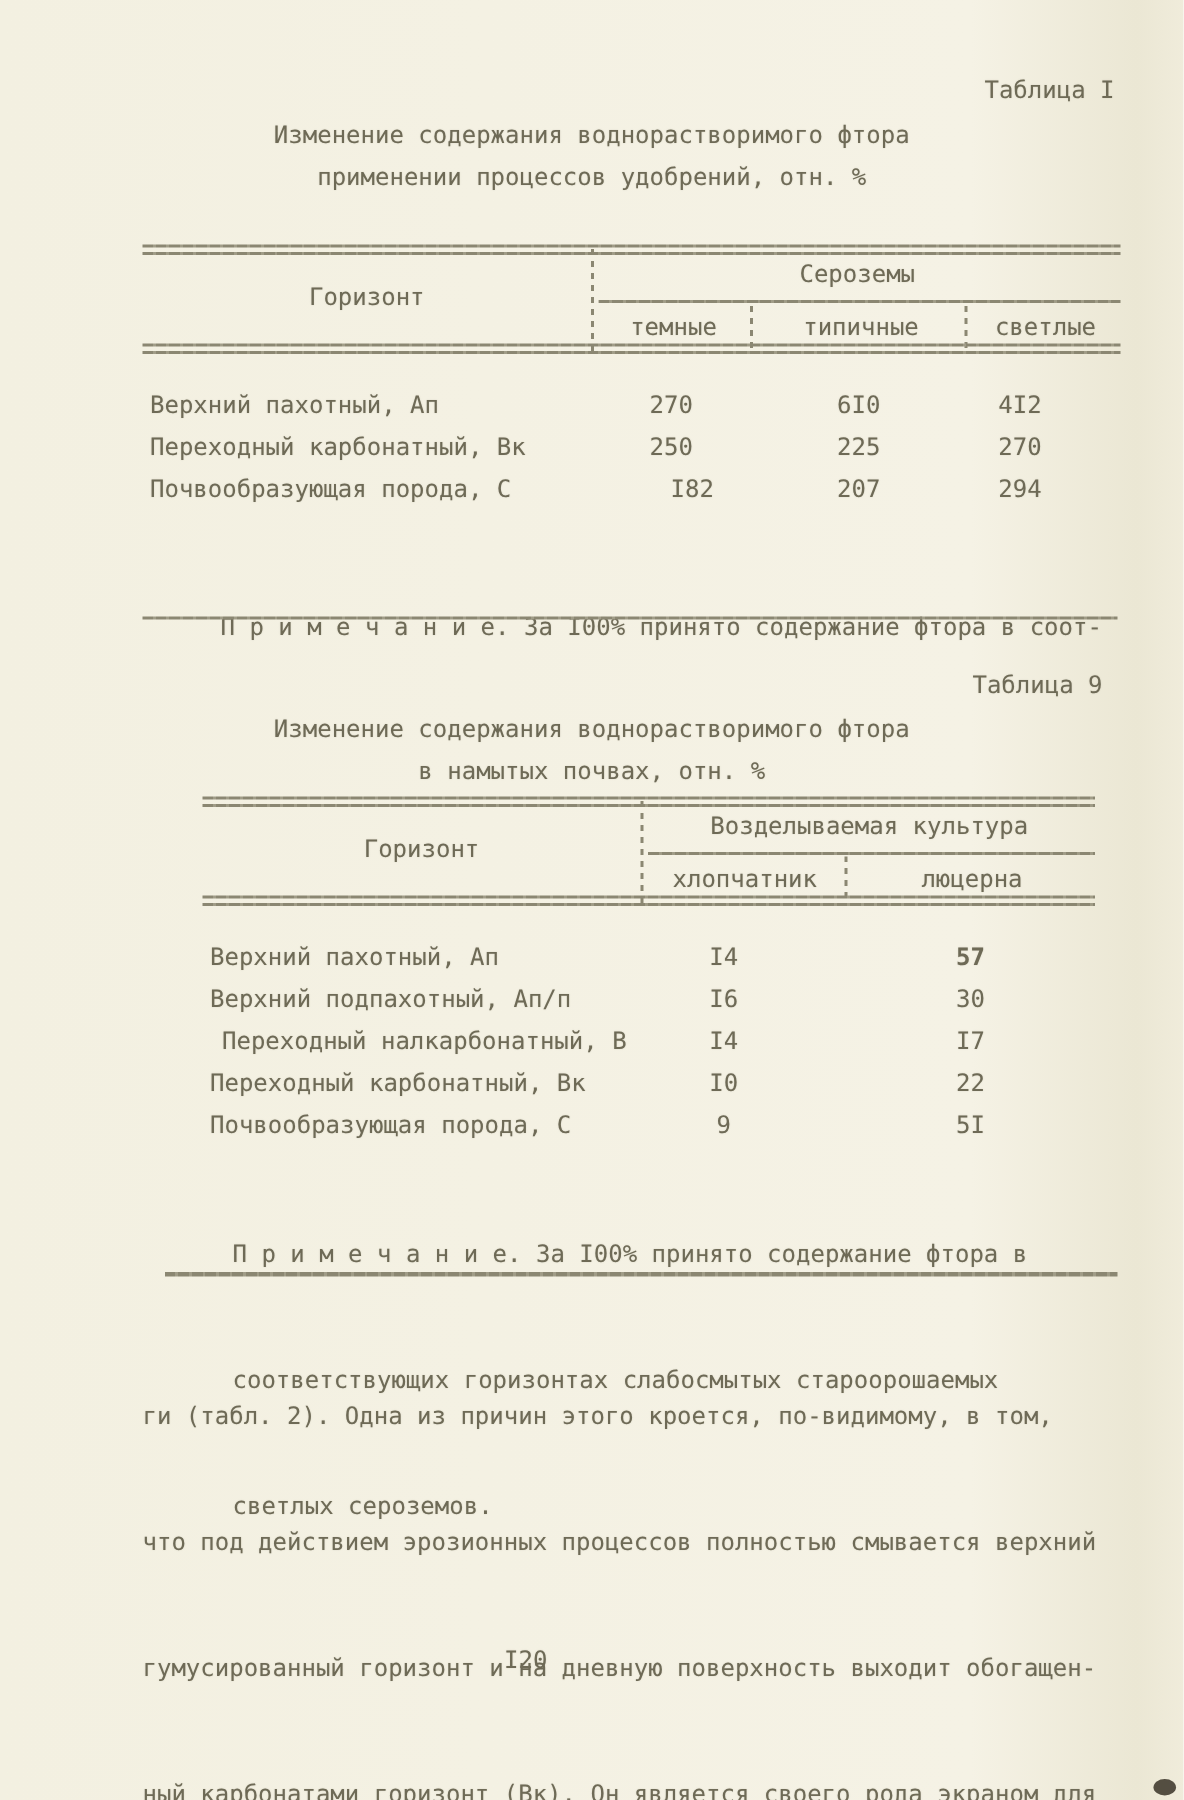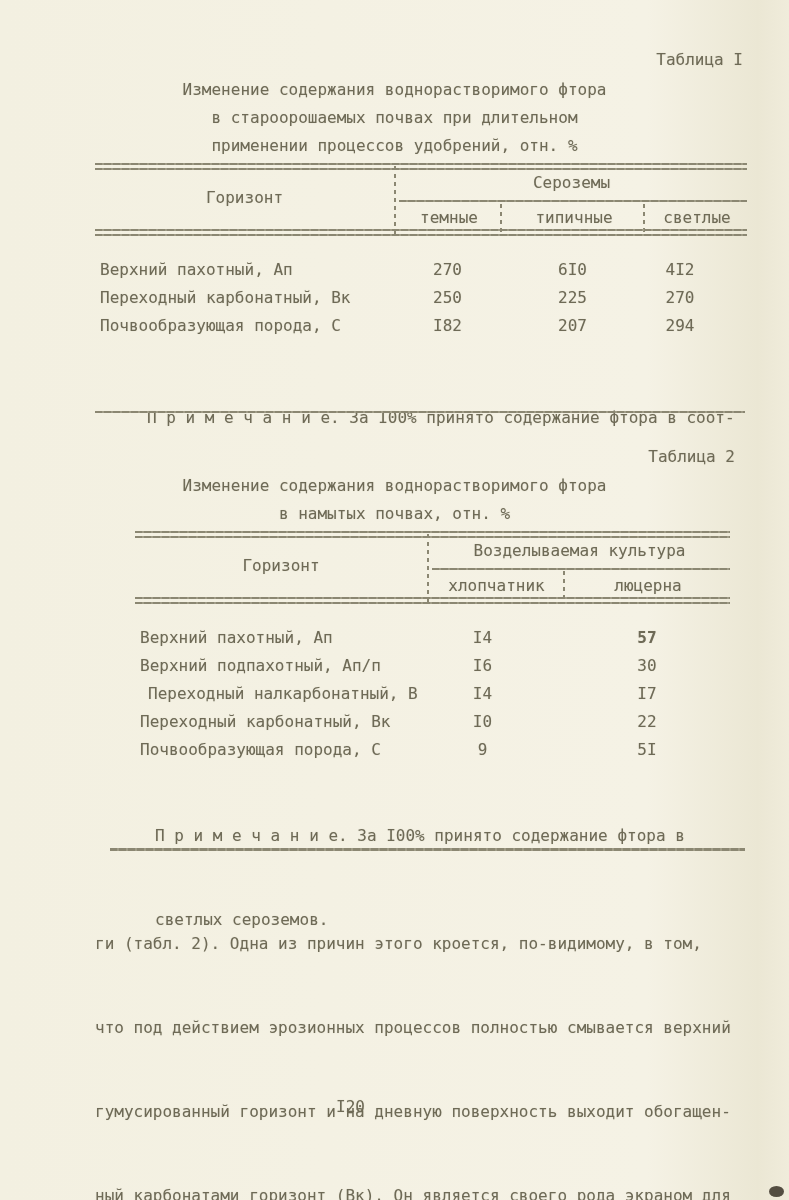--- a/index.html
+++ b/index.html
@@ -23,21 +23,20 @@
   .corner-spot{position:absolute;right:5px;bottom:3px;width:15px;height:11px;
     background:#383327;border-radius:50%;opacity:.85;}
 </style>
 </head>
 <body>
 
 <div class="abs right" style="top:50px;left:540px;width:203px;">Таблица I</div>
 
 <div class="abs center" style="top:76px;left:0;width:789px;line-height:28px;">
   <div>Изменение содержания воднорастворимого фтора</div>
-  <div>в староорошаемых почвах при длительном</div>
   <div>применении процессов удобрений, отн. %</div>
 </div>
 
 <div class="hrule" style="top:163px;left:95px;width:652px;"></div>
 <div class="hrule" style="top:168px;left:95px;width:652px;"></div>
 
 <div class="vdash" style="left:394px;top:166px;height:69px;"></div>
 <div class="vdash" style="left:500px;top:204px;height:31px;"></div>
 <div class="vdash" style="left:643px;top:204px;height:31px;"></div>
 
@@ -59,32 +58,32 @@
   <div class="line center" style="top:258px;left:625px;width:110px;">4I2</div>
 </div>
 <div>
   <div class="line" style="top:286px;left:100px;">Переходный карбонатный, Вк</div>
   <div class="line center" style="top:286px;left:395px;width:105px;">250</div>
   <div class="line center" style="top:286px;left:505px;width:135px;">225</div>
   <div class="line center" style="top:286px;left:625px;width:110px;">270</div>
 </div>
 <div>
   <div class="line" style="top:314px;left:100px;">Почвообразующая порода, С</div>
-  <div class="line center" style="top:314px;left:395px;width:105px;">I82</div>
+  <div class="line center" style="top:314px;left:409px;width:105px;">I82</div>
   <div class="line center" style="top:314px;left:505px;width:135px;">207</div>
   <div class="line center" style="top:314px;left:625px;width:110px;">294</div>
 </div>
 
 <div class="abs note" style="top:348px;left:105px;width:655px;">
   <div style="text-indent:42px;">П р и м е ч а н и е. За I00% принято содержание фтора в соот-</div>
 </div>
 
 <div class="hrule" style="top:411px;left:95px;width:650px;"></div>
 
-<div class="abs right" style="top:447px;left:530px;width:205px;">Таблица 2</div>
+<div class="abs right" style="top:447px;left:530px;width:205px;">Таблица 9</div>
 
 <div class="abs center" style="top:472px;left:0;width:789px;line-height:28px;">
   <div>Изменение содержания воднорастворимого фтора</div>
   <div>в намытых почвах, отн. %</div>
 </div>
 
 <div class="hrule" style="top:531px;left:135px;width:595px;"></div>
 <div class="hrule" style="top:536px;left:135px;width:595px;"></div>
 
 <div class="vdash" style="left:427px;top:534px;height:69px;"></div>
@@ -121,20 +120,21 @@
   <div class="line center" style="top:710px;left:592px;width:110px;">22</div>
 </div>
 <div>
   <div class="line" style="top:738px;left:140px;">Почвообразующая порода, С</div>
   <div class="line center" style="top:738px;left:430px;width:105px;">9</div>
   <div class="line center" style="top:738px;left:592px;width:110px;">5I</div>
 </div>
 
 <div class="abs note" style="top:766px;left:155px;width:600px;">
   <div>П р и м е ч а н и е. За I00% принято содержание фтора в</div>
+  <div>соответствующих горизонтах слабосмытых староорошаемых</div>
   <div>светлых сероземов.</div>
 </div>
 
 <div class="hrule thick" style="top:848px;left:110px;width:635px;"></div>
 
 <div class="abs" style="top:874px;left:95px;width:666px;line-height:28px;white-space:pre;">
   <div>ги (табл. 2). Одна из причин этого кроется, по-видимому, в том,</div>
   <div>что под действием эрозионных процессов полностью смывается верхний</div>
   <div>гумусированный горизонт и на дневную поверхность выходит обогащен-</div>
   <div>ный карбонатами горизонт (Вк). Он является своего рода экраном для</div>

